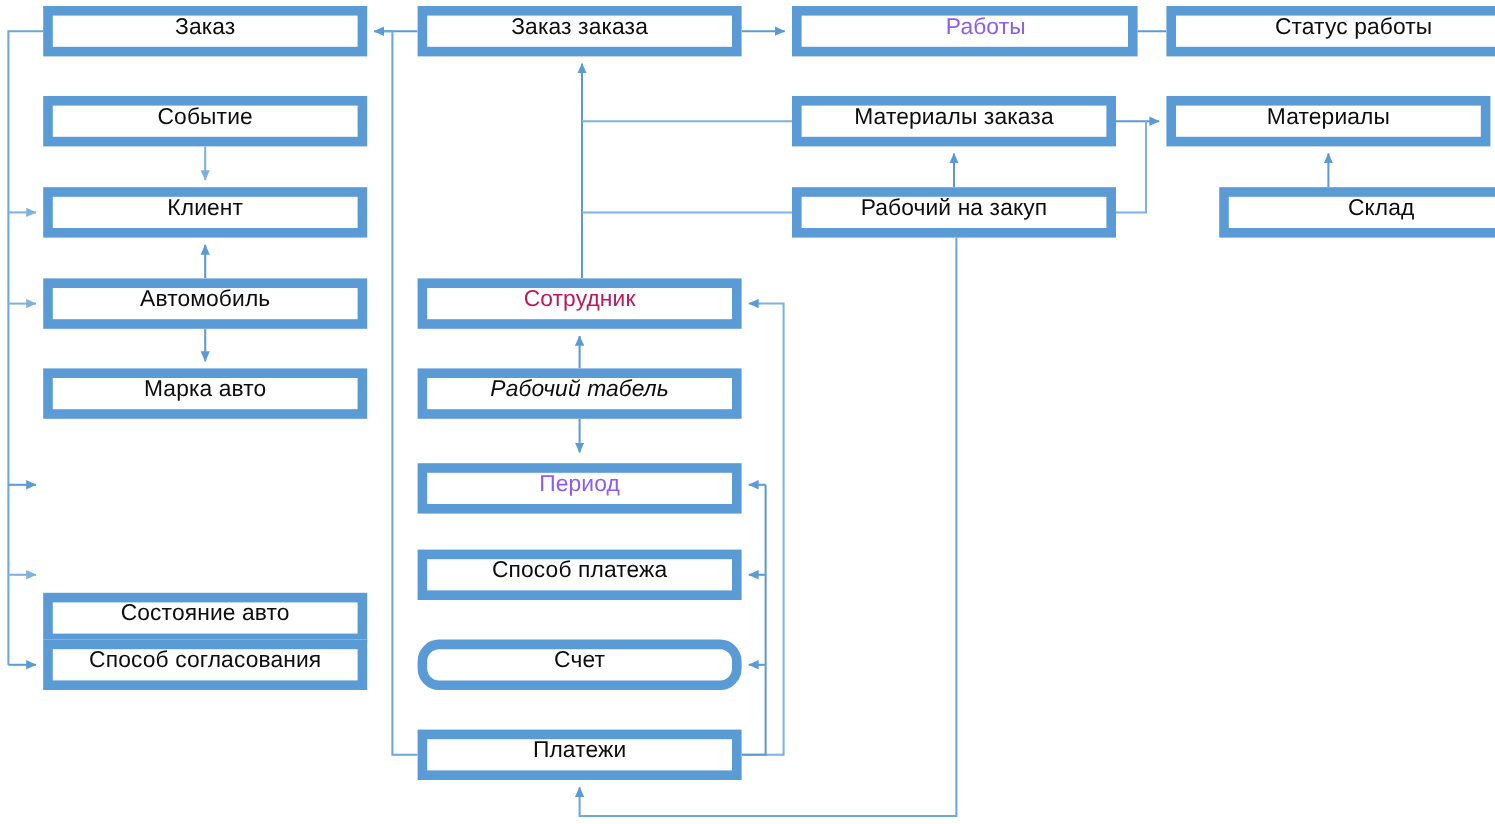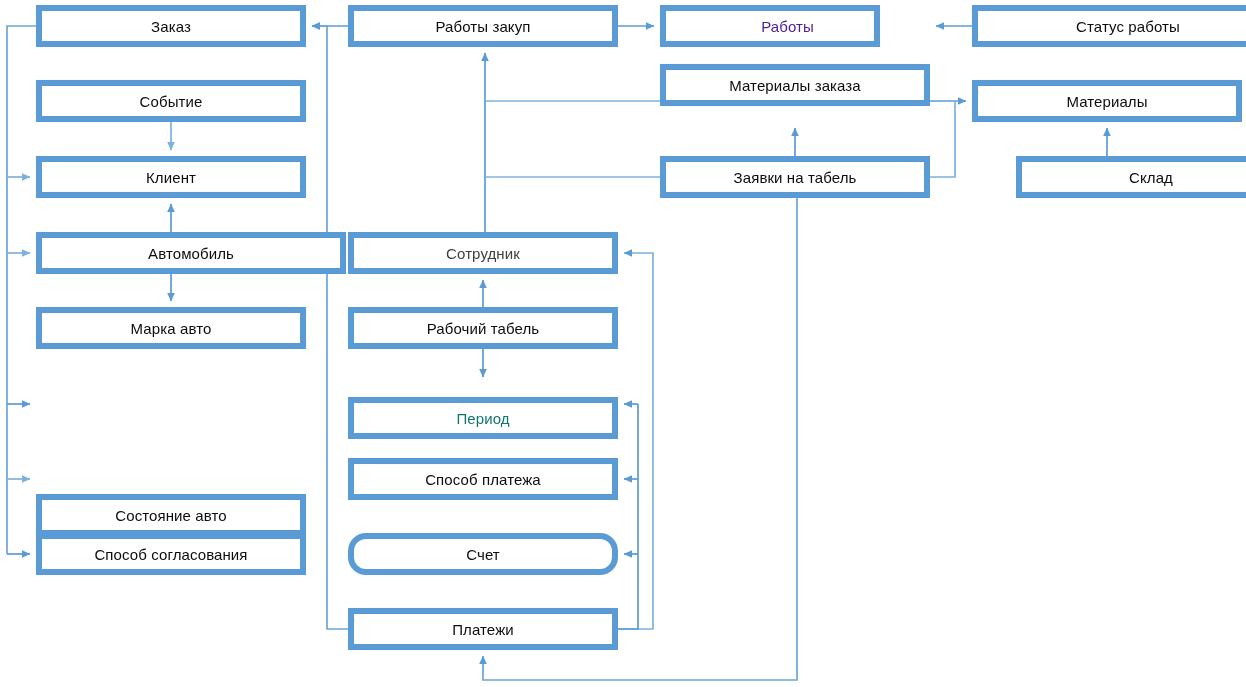--- a/index.html
+++ b/index.html
@@ -7,25 +7,25 @@
     position:relative;
     width:1246px;height:687px;
     background:#ffffff;
     font-family:"Liberation Sans","DejaVu Sans",sans-serif;
     overflow:hidden;
   }
   #edges{position:absolute;left:0;top:0;width:1246px;height:687px;}
   .node{
     position:absolute;
     box-sizing:border-box;
-    border:6px solid #a16207;
+    border:8px solid #a16207;
     background:#ffffff;
-    display:flex;align-items:center;justify-content:center;
+    display:flex;justify-content:center;
     color:#0d0d0d;
-    font-size:15px;
+    font-size:19px;
     line-height:1;
     white-space:nowrap;
     letter-spacing:0.1px;
   }
 </style>
 </head>
 <body>
 
 <div id="canvas">
   <svg id="edges" viewBox="0 0 1246 687" xmlns="http://www.w3.org/2000/svg">
@@ -91,61 +91,61 @@
   </svg>
 <div class="node" style="left: 36px; top: 5px; width: 270px; height: 42px; border-color: rgb(91, 155, 213); background: rgb(255, 255, 255); color: rgb(13, 13, 13);">
       <span>Заказ</span>
     </div>
     <div class="node" style="left: 36px; top: 80px; width: 270px; height: 42px; border-color: rgb(91, 155, 213); background: rgb(255, 255, 255); color: rgb(13, 13, 13);">
       <span>Событие</span>
     </div>
     <div class="node" style="left: 36px; top: 156px; width: 270px; height: 42px; border-color: rgb(91, 155, 213); background: rgb(255, 255, 255); color: rgb(13, 13, 13);">
       <span>Клиент</span>
     </div>
-    <div class="node" style="left: 36px; top: 232px; width: 310px; height: 42px; border-color: rgb(91, 155, 213); background: rgb(255, 255, 255); color: rgb(13, 13, 13);">
+    <div class="node" style="left: 36px; top: 232px; width: 270px; height: 42px; border-color: rgb(91, 155, 213); background: rgb(255, 255, 255); color: rgb(13, 13, 13);">
       <span>Автомобиль</span>
     </div>
     <div class="node" style="left: 36px; top: 307px; width: 270px; height: 42px; border-color: rgb(91, 155, 213); background: rgb(255, 255, 255); color: rgb(13, 13, 13);">
       <span>Марка авто</span>
     </div>
     <div class="node" style="left: 36px; top: 458px; width: 270px; height: 42px; border-color: rgb(91, 155, 213); background: rgb(255, 255, 255); color: rgb(13, 13, 13); margin-top: 36px;">
       <span>Состояние авто</span>
     </div>
     <div class="node" style="left: 36px; top: 533px; width: 270px; height: 42px; border-color: rgb(91, 155, 213); background: rgb(255, 255, 255); color: rgb(13, 13, 13);">
       <span>Способ согласования</span>
     </div>
     <div class="node" style="left: 348px; top: 5px; width: 270px; height: 42px; border-color: rgb(91, 155, 213); background: rgb(255, 255, 255); color: rgb(13, 13, 13);">
-      <span>Работы закуп</span>
+      <span>Заказ заказа</span>
     </div>
-    <div class="node" style="left: 348px; top: 232px; width: 270px; height: 42px; border-color: rgb(91, 155, 213); background: rgb(255, 255, 255); color: #404040;">
+    <div class="node" style="left: 348px; top: 232px; width: 270px; height: 42px; border-color: rgb(91, 155, 213); background: rgb(255, 255, 255); color: #be185d;">
       <span>Сотрудник</span>
     </div>
-    <div class="node" style="left: 348px; top: 307px; width: 270px; height: 42px; border-color: rgb(91, 155, 213); background: rgb(255, 255, 255); color: rgb(13, 13, 13);">
+    <div class="node" style="left: 348px; top: 307px; width: 270px; height: 42px; border-color: rgb(91, 155, 213); background: rgb(255, 255, 255); color: rgb(13, 13, 13); font-style: italic;">
       <span>Рабочий табель</span>
     </div>
-    <div class="node" style="left: 348px; top: 397px; width: 270px; height: 42px; border-color: rgb(91, 155, 213); background: rgb(255, 255, 255); color: #0f766e;">
+    <div class="node" style="left: 348px; top: 386px; width: 270px; height: 42px; border-color: rgb(91, 155, 213); background: rgb(255, 255, 255); color: #8b5cf6;">
       <span>Период</span>
     </div>
     <div class="node" style="left: 348px; top: 458px; width: 270px; height: 42px; border-color: rgb(91, 155, 213); background: rgb(255, 255, 255); color: rgb(13, 13, 13);">
       <span>Способ платежа</span>
     </div>
     <div class="node" style="left: 348px; top: 533px; width: 270px; height: 42px; border-color: rgb(91, 155, 213); background: rgb(255, 255, 255); color: rgb(13, 13, 13); border-radius: 18px;">
       <span>Счет</span>
     </div>
     <div class="node" style="left: 348px; top: 608px; width: 270px; height: 42px; border-color: rgb(91, 155, 213); background: rgb(255, 255, 255); color: rgb(13, 13, 13);">
       <span>Платежи</span>
     </div>
-    <div class="node" style="left: 660px; top: 5px; width: 220px; height: 42px; border-color: rgb(91, 155, 213); background: rgb(255, 255, 255); color: #4c1d95; padding-left: 35px;">
+    <div class="node" style="left: 660px; top: 5px; width: 288px; height: 42px; border-color: rgb(91, 155, 213); background: rgb(255, 255, 255); color: #8b5cf6; padding-left: 35px;">
       <span>Работы</span>
     </div>
-    <div class="node" style="left: 660px; top: 64px; width: 270px; height: 42px; border-color: rgb(91, 155, 213); background: rgb(255, 255, 255); color: rgb(13, 13, 13);">
+    <div class="node" style="left: 660px; top: 80px; width: 270px; height: 42px; border-color: rgb(91, 155, 213); background: rgb(255, 255, 255); color: rgb(13, 13, 13);">
       <span>Материалы заказа</span>
     </div>
     <div class="node" style="left: 660px; top: 156px; width: 270px; height: 42px; border-color: rgb(91, 155, 213); background: rgb(255, 255, 255); color: rgb(13, 13, 13);">
-      <span>Заявки на табель</span>
+      <span>Рабочий на закуп</span>
     </div>
     <div class="node" style="left: 972px; top: 5px; width: 312px; height: 42px; border-color: rgb(91, 155, 213); background: rgb(255, 255, 255); color: rgb(13, 13, 13);">
       <span>Статус работы</span>
     </div>
     <div class="node" style="left: 972px; top: 80px; width: 270px; height: 42px; border-color: rgb(91, 155, 213); background: rgb(255, 255, 255); color: rgb(13, 13, 13);">
       <span>Материалы</span>
     </div>
     <div class="node" style="left: 972px; top: 156px; width: 270px; height: 42px; border-color: rgb(91, 155, 213); background: rgb(255, 255, 255); color: rgb(13, 13, 13); margin-left: 44px;">
       <span>Склад</span>
     </div>

